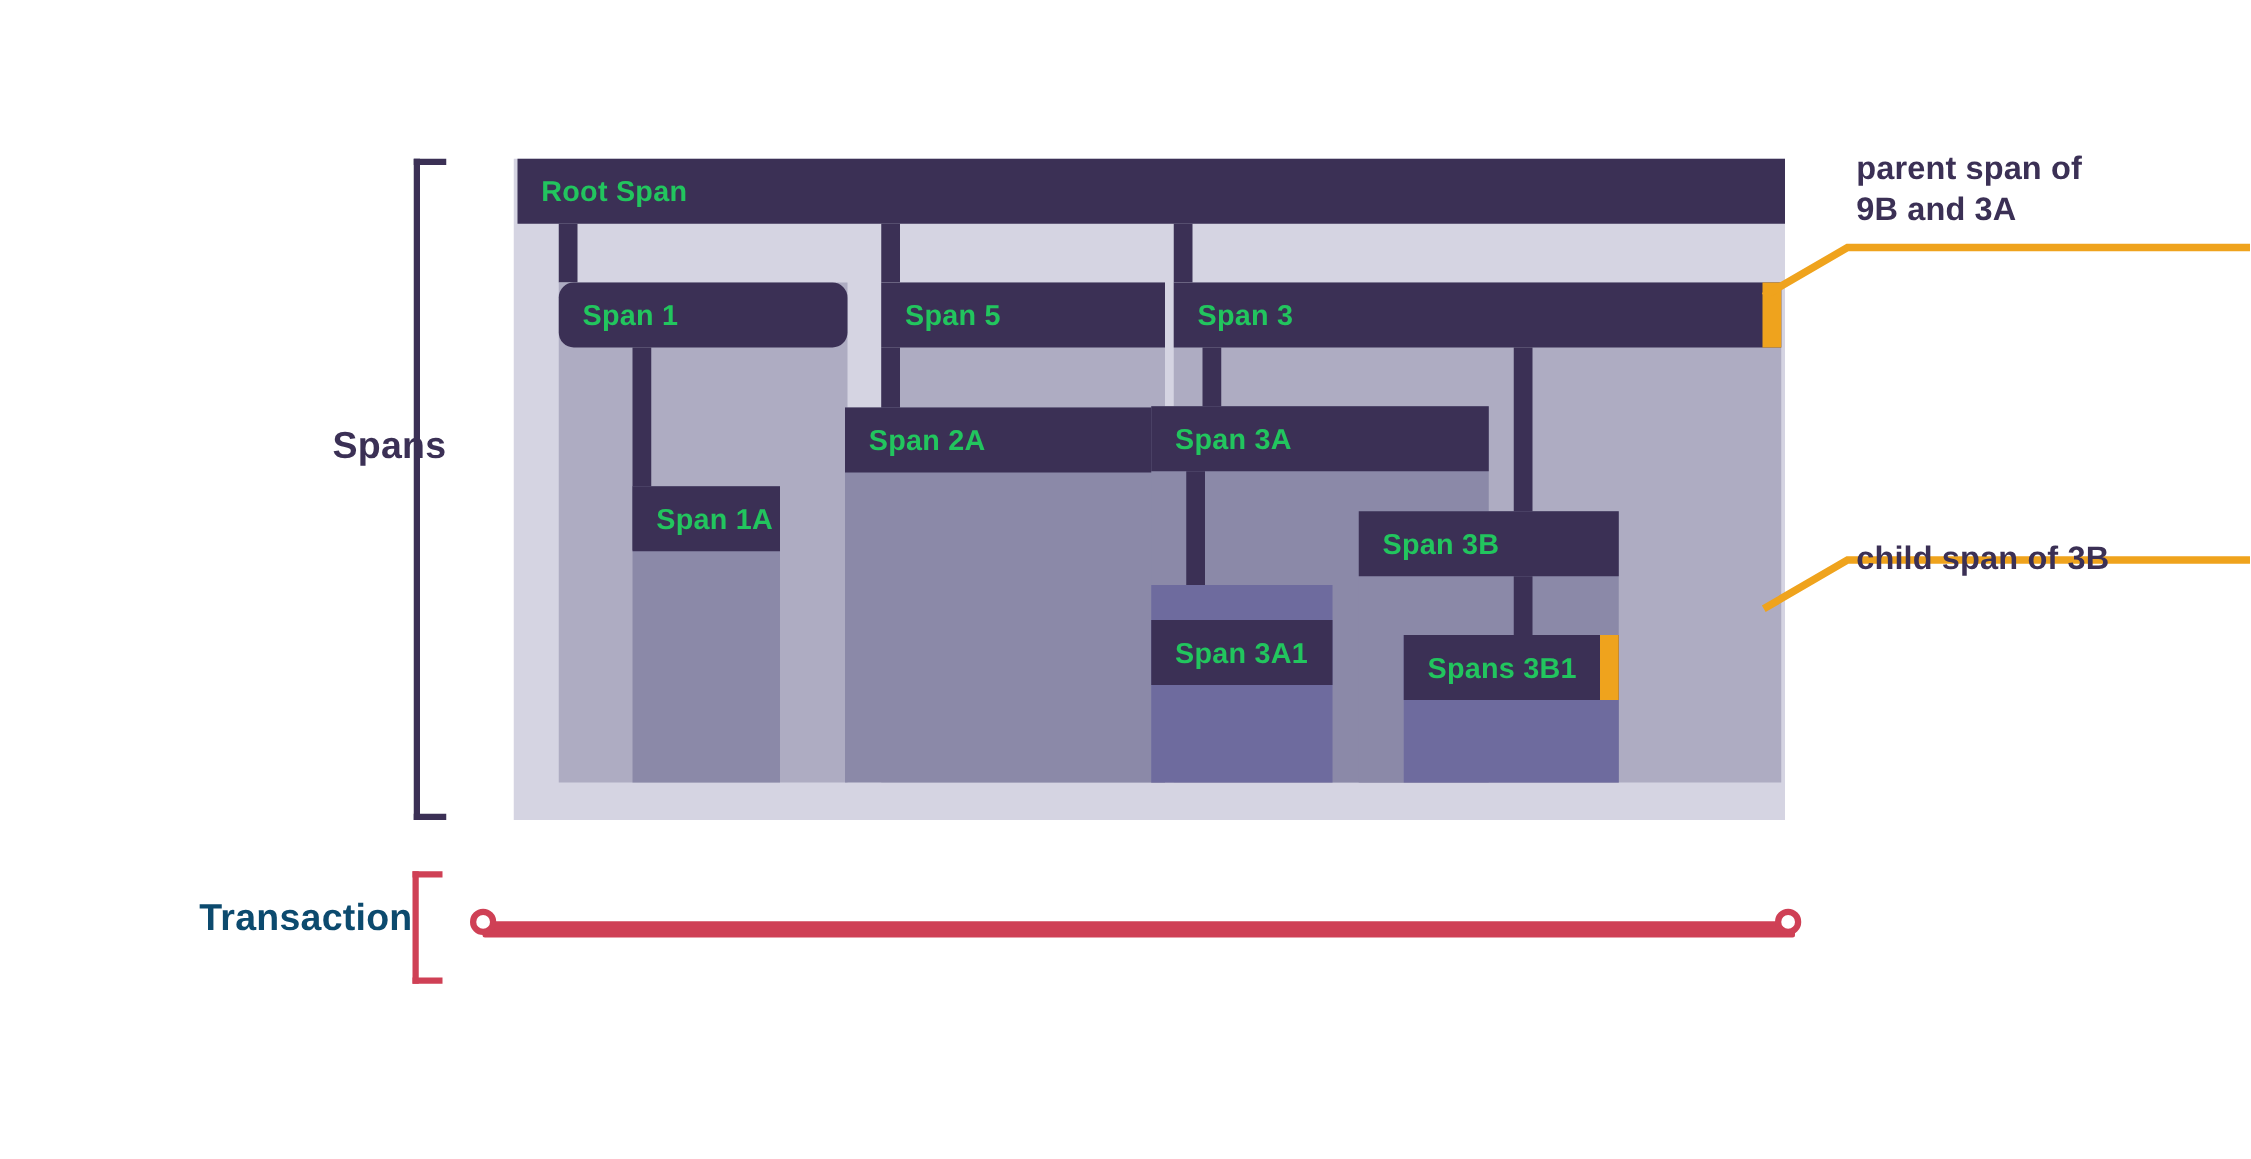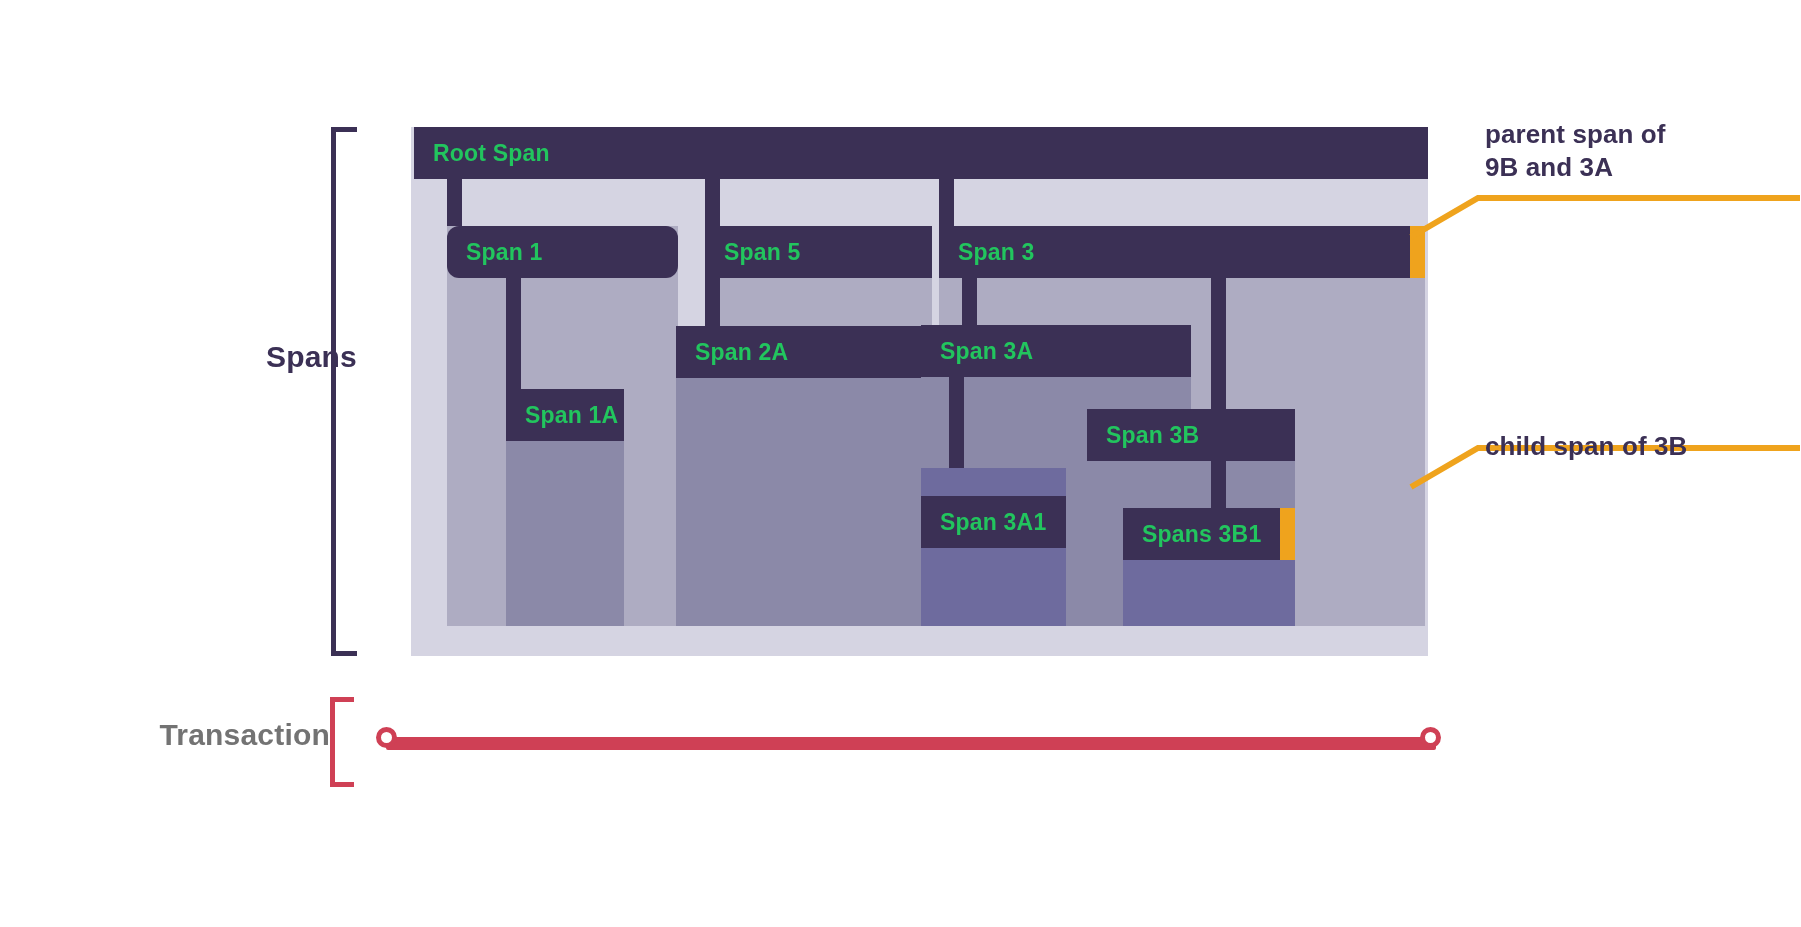--- a/index.html
+++ b/index.html
@@ -15,21 +15,21 @@
   
   .spans-label{
     position:absolute;left:187px;top:340px;width:170px;
     text-align:right;
     font-size:30px;font-weight:bold;color:#3b3055;
     letter-spacing:.2px;
   }
   .transaction-label{
     position:absolute;left:40px;top:718px;width:290px;
     text-align:right;
-    font-size:30px;font-weight:bold;color:#737373;
+    font-size:30px;font-weight:bold;color:#0c4a6e;
     letter-spacing:.2px;
   }
   .bracket{position:absolute;}
   .bracket .v{position:absolute;left:0;top:0;width:5px;height:100%;}
   .bracket .t{position:absolute;left:0;top:0;height:5px;}
   .bracket .b{position:absolute;left:0;bottom:0;height:5px;}
 
   .bracket-spans{left:331px;top:127px;width:26px;height:529px;}
   .bracket-spans .v,.bracket-spans .t,.bracket-spans .b{background:#3b3055;}
   .bracket-spans .t,.bracket-spans .b{width:26px;}

